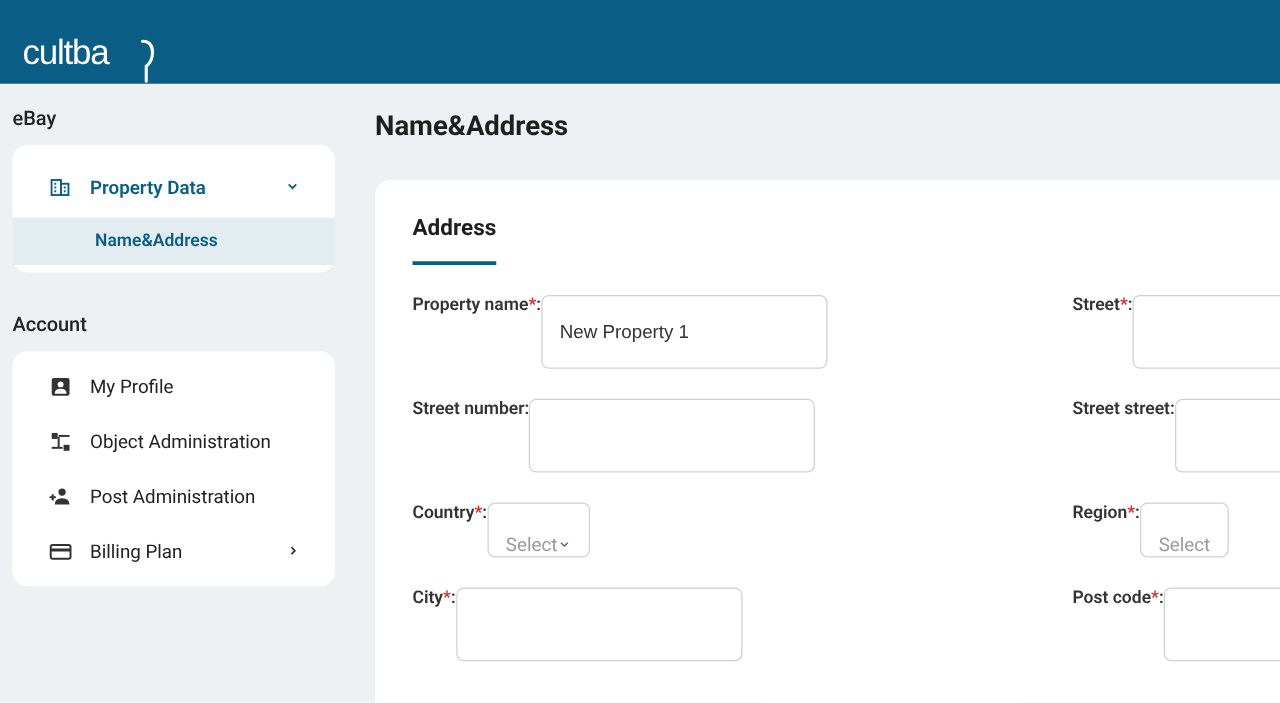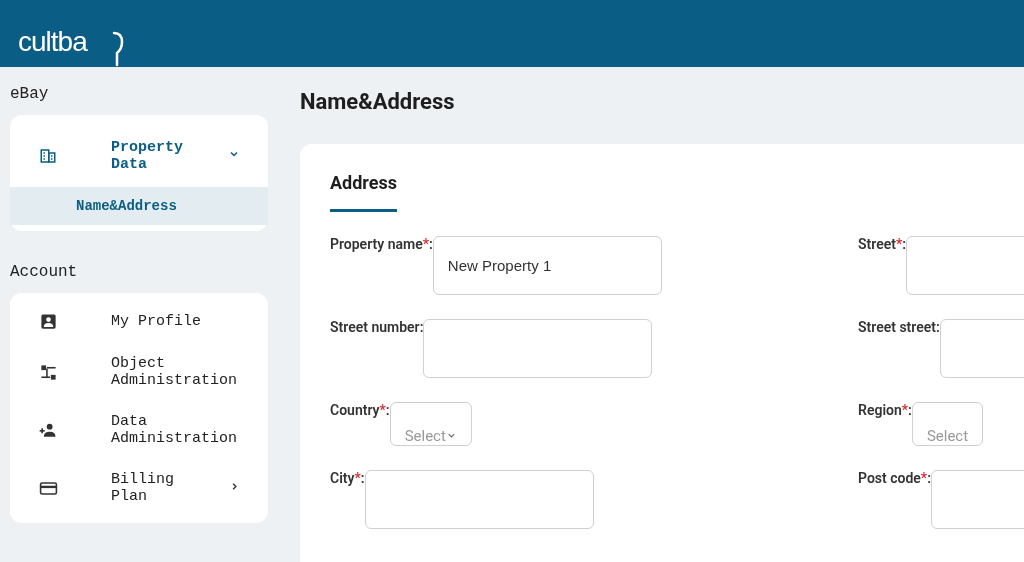--- a/index.html
+++ b/index.html
@@ -31,21 +31,20 @@
     .logo svg {
       display: block;
     }
     .main {
       display: flex;
       height: calc(100% - 67px);
     }
     .sidebar {
       width: 278px;
       padding: 0 10px;
-      font-family: Liberation Mono, monospace;
     }
     .sidebar-section-title {
       font-size: 16px;
       font-weight: 500;
       color: #222;
       padding: 18px 0 12px 0;
     }
     .sidebar-card {
       background: #fff;
       border-radius: 12px;
@@ -53,21 +52,20 @@
       margin-bottom: 14px;
     }
     .sidebar-item {
       display: flex;
       align-items: center;
       padding: 12px 28px;
       font-size: 15px;
       color: #222;
       cursor: pointer;
       position: relative;
-      gap: 39px;
     }
     .sidebar-item.expanded {
       color: #0a5e85;
       font-weight: 600;
       padding: 18px 28px 14px 28px;
     }
     .sidebar-item .icon-slot {
       width: 20px;
       height: 20px;
       margin-right: 14px;
@@ -236,21 +234,21 @@
 
       <div class="sidebar-item">
         <span class="icon-slot">
           <svg class="icon-svg" width="20" height="20" viewBox="0 0 24 24" fill="#333">
             <circle cx="14" cy="8" r="3.5"></circle>
             <path d="M 7 20 Q 7 14 14 14 Q 21 14 21 20 Z"></path>
             <line x1="5" y1="10" x2="5" y2="16" stroke="#333" stroke-width="2"></line>
             <line x1="2" y1="13" x2="8" y2="13" stroke="#333" stroke-width="2"></line>
           </svg>
         </span>
-        <span>Data Administration</span>
+        <span>Post Administration</span>
       </div>
 
       <div class="sidebar-item">
         <span class="icon-slot">
           <svg class="icon-svg" width="19" height="19" viewBox="0 0 24 24" fill="none" stroke="#333" stroke-width="2">
             <rect x="2" y="5" width="20" height="14" rx="2"></rect>
             <line x1="2" y1="10" x2="22" y2="10" stroke-width="3"></line>
           </svg>
         </span>
         <span>Billing Plan</span>

